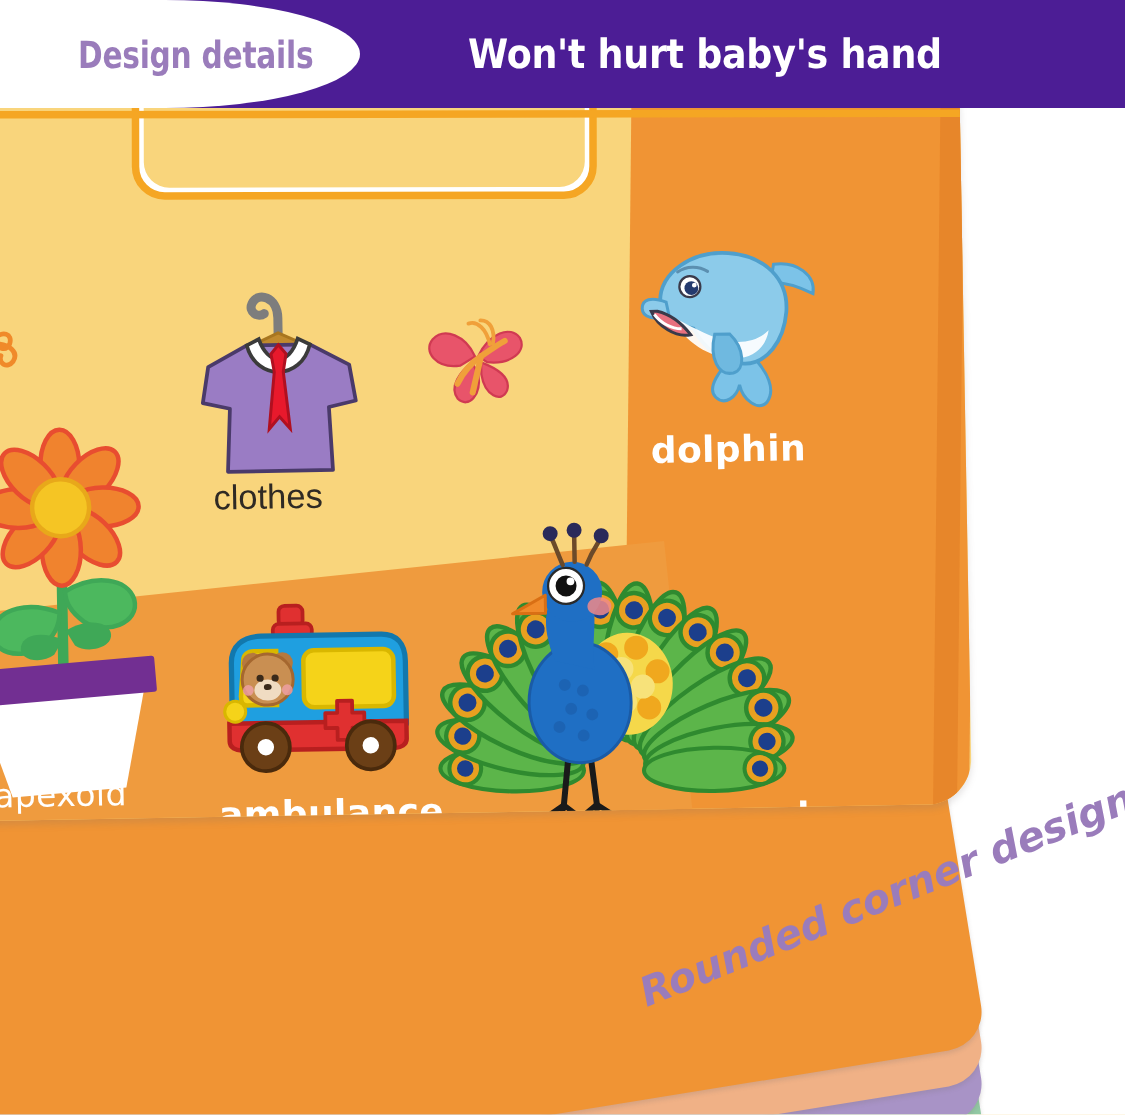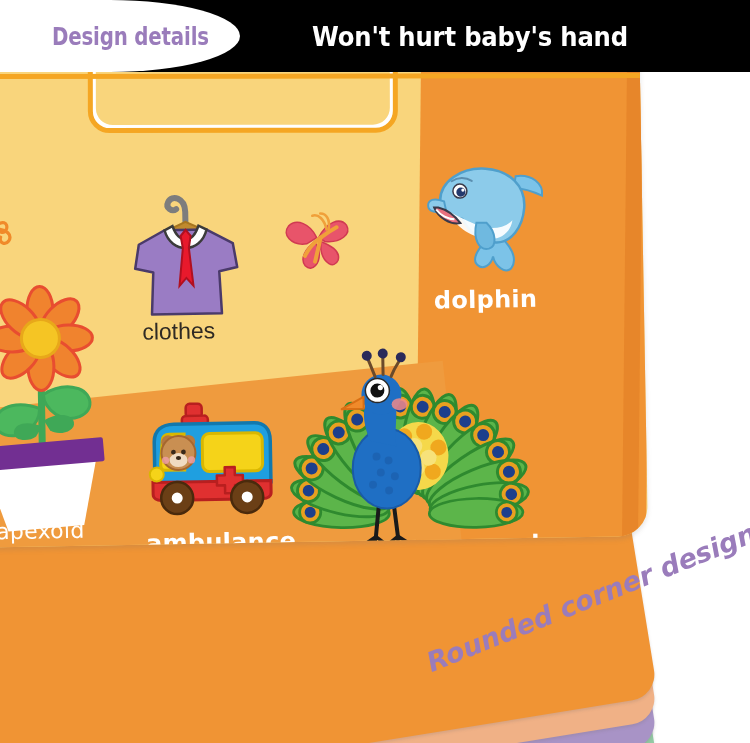--- a/index.html
+++ b/index.html
@@ -8,21 +8,21 @@
     width: 750px; height: 743px;
     background: #ffffff;
     font-family: "Liberation Sans", sans-serif;
     overflow: hidden;
   }
   #root { position: relative; width: 750px; height: 743px; background:#fff; overflow:hidden; }
 
   
   .header {
     position: absolute; left: 0; top: 0; width: 750px; height: 72px;
-    background: #000000;
+    background: #4c1d95;
     overflow: hidden;
   }
   .header-pill {
     position: absolute; left: -40px; top: 0; width: 280px; height: 72px;
     background: #ffffff;
     border-top-right-radius: 130px 36px;
     border-bottom-right-radius: 130px 36px;
   }
   .header-pill-label {
     position: absolute; left: 52px; top: 0; height: 72px;

